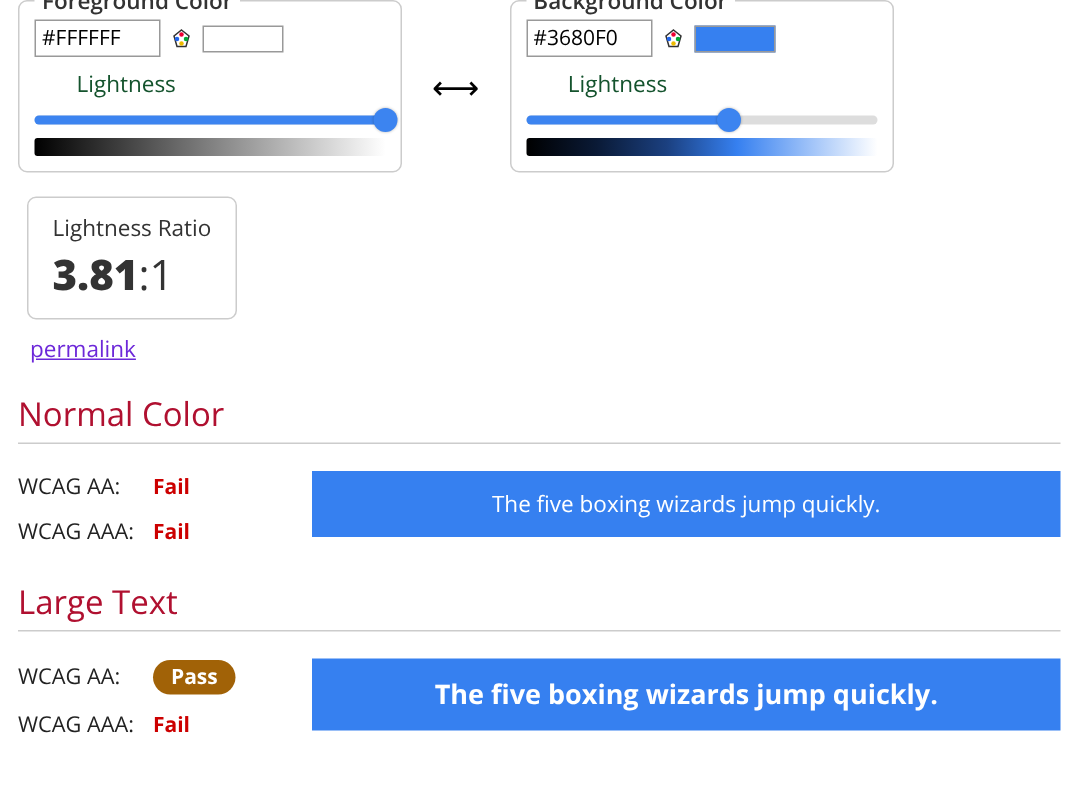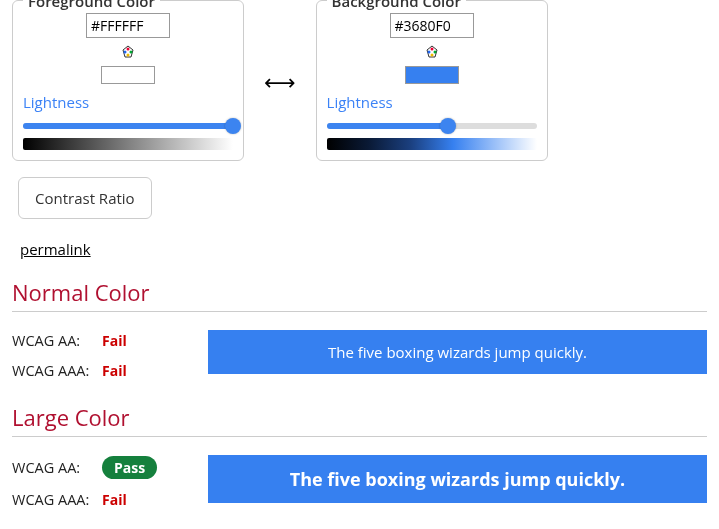--- a/index.html
+++ b/index.html
@@ -1,46 +1,46 @@
 <!DOCTYPE html>
 <html><head>
 <meta charset="utf-8">
 <style>
 * { box-sizing: border-box; margin: 0; padding: 0; }
 body { font-family: "Open Sans", "Segoe UI", Arial, sans-serif; font-size: 14px; color: #333; padding: 0; width: 719px; }
 .top-row { display: flex; align-items: center; gap: 20px; padding: 0 12px; }
-.color-panel { border: 1px solid #ccc; border-radius: 6px; padding: 8px 10px 10px 10px; position: relative; width: 232px; }
+.color-panel { border: 1px solid #ccc; border-radius: 6px; padding: 8px 10px 10px 10px; position: relative; width: 256px; }
 .panel-header { position: absolute; top: -10px; left: 10px; background: #fff; padding: 0 5px; font-weight: 600; font-size: 15px; color: #333; }
-.color-row { display: flex; align-items: center; gap: 6px; margin-top: 4px; flex-direction: column; }
+.color-row { display: flex; align-items: center; gap: 6px; margin-top: 4px; }
 .color-input { width: 84px; padding: 2px 4px; font-family: inherit; font-size: 14px; border: 1px solid #999; }
 .color-icon { width: 16px; height: 16px; position: relative; }
 .color-icon svg { display: block; }
 .swatch { width: 54px; height: 18px; border: 1px solid #999; }
-.lightness-label { margin-top: 8px; font-size: 15px; color: #3b82f6; }
+.lightness-label { margin-top: 8px; font-size: 15px; color: #14532d; margin-left: 28px; }
 .slider-wrap { margin-top: 6px; position: relative; height: 16px; }
 .slider-track { position: absolute; top: 5px; left: 0; right: 0; height: 6px; background: #ddd; border-radius: 3px; }
 .slider-fill { position: absolute; top: 5px; left: 0; height: 6px; background: #3c84f0; border-radius: 3px; }
 .slider-thumb { position: absolute; top: 0; width: 16px; height: 16px; border-radius: 50%; background: #3c84f0; transform: translateX(-50%); box-shadow: 0 0 2px rgba(0,0,0,0.3); }
 .gradient-bar { margin-top: 4px; height: 12px; border-radius: 2px; }
 .arrow { font-size: 22px; font-weight: 400; color: #000; user-select: none; }
 .ratio-row { margin-top: 16px; padding-left: 18px; }
 .ratio-box { display: inline-block; border: 1px solid #ccc; border-radius: 6px; padding: 10px 16px 10px 16px; }
 .ratio-title { font-size: 15px; color: #333; }
 .ratio-value { margin-top: 2px; font-size: 28px; }
 .ratio-value strong { font-weight: 800; }
 .ratio-value .suffix { font-weight: 400; }
-.permalink { display: inline-block; margin-top: 20px; margin-left: 20px; color: #000000; text-decoration: underline; font-size: 15px; }
+.permalink { display: inline-block; margin-top: 10px; margin-left: 20px; color: #6d28d9; text-decoration: underline; font-size: 15px; }
 .section { margin-top: 18px; padding: 0 12px; }
 .section h2 { font-size: 22px; font-weight: 400; color: #b01030; border-bottom: 1px solid #ccc; padding-bottom: 4px; margin-bottom: 8px; }
 .row-area { display: flex; align-items: center; gap: 16px; }
 .wcag-col { width: 180px; }
 .wcag-line { display: flex; align-items: center; margin-bottom: 4px; margin-top: 11px; }
 .wcag-label { width: 90px; font-size: 14.5px; color: #222; }
 .fail { color: #c00; font-weight: 700; text-align: center; }
-.pass { background: #15803d; color: #fff; font-weight: 700; padding: 2px 12px; border-radius: 12px; font-size: 14px; }
+.pass { background: #a16207; color: #fff; font-weight: 700; padding: 2px 12px; border-radius: 12px; font-size: 14px; }
 .sample { flex: 1; padding: 12px 12px; text-align: center; }
 .sample.normal { font-size: 15px; font-weight: 400; }
 .sample.large { font-size: 18px; font-weight: 700; }
 </style>
 </head>
 <body>
 
 
 
 <div class="top-row">
@@ -90,21 +90,24 @@
       <div class="slider-track"></div>
       <div class="slider-fill" style="width: 58%;"></div>
       <div class="slider-thumb" style="left: 58%;"></div>
     </div>
     <div class="gradient-bar" style="background: linear-gradient(to right, rgb(0, 0, 0), rgb(10, 26, 54), rgb(27, 64, 128), rgb(54, 128, 240), rgb(155, 192, 248), rgb(255, 255, 255));"></div>
   </div>
 </div>
 
 <div class="ratio-row">
   <div class="ratio-box">
-    <div class="ratio-title">Contrast Ratio</div>
+    <div class="ratio-title">Lightness Ratio</div>
+    <div class="ratio-value">
+      <strong>3.81</strong><span class="suffix">:1</span>
+    </div>
   </div>
 </div>
 <a href="#" class="permalink">permalink</a>
 
 <div class="section">
   <h2>Normal Color</h2>
   <div class="row-area">
     <div class="wcag-col">
       <div class="wcag-line">
         <span class="wcag-label">WCAG AA:</span>
@@ -113,21 +116,21 @@
       <div class="wcag-line">
         <span class="wcag-label">WCAG AAA:</span>
         <span class="fail">Fail</span>
       </div>
     </div>
     <div class="sample normal" style="background: rgb(54, 128, 240); color: rgb(255, 255, 255);">The five boxing wizards jump quickly.</div>
   </div>
 </div>
 
 <div class="section">
-  <h2>Large Color</h2>
+  <h2>Large Text</h2>
   <div class="row-area">
     <div class="wcag-col">
       <div class="wcag-line">
         <span class="wcag-label">WCAG AA:</span>
         <span class="pass">Pass</span>
       </div>
       <div class="wcag-line">
         <span class="wcag-label">WCAG AAA:</span>
         <span class="fail">Fail</span>
       </div>

